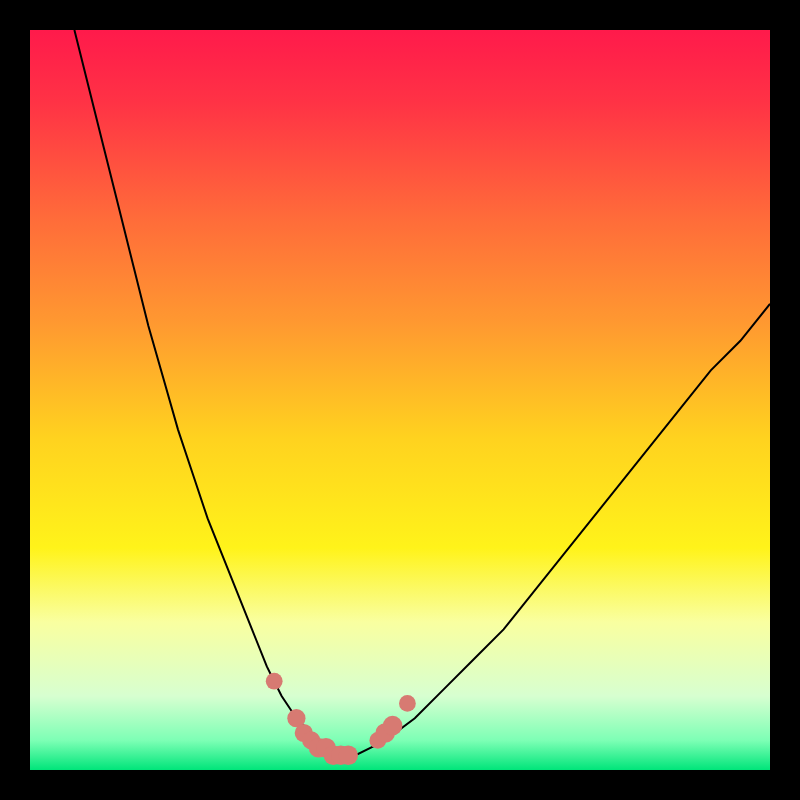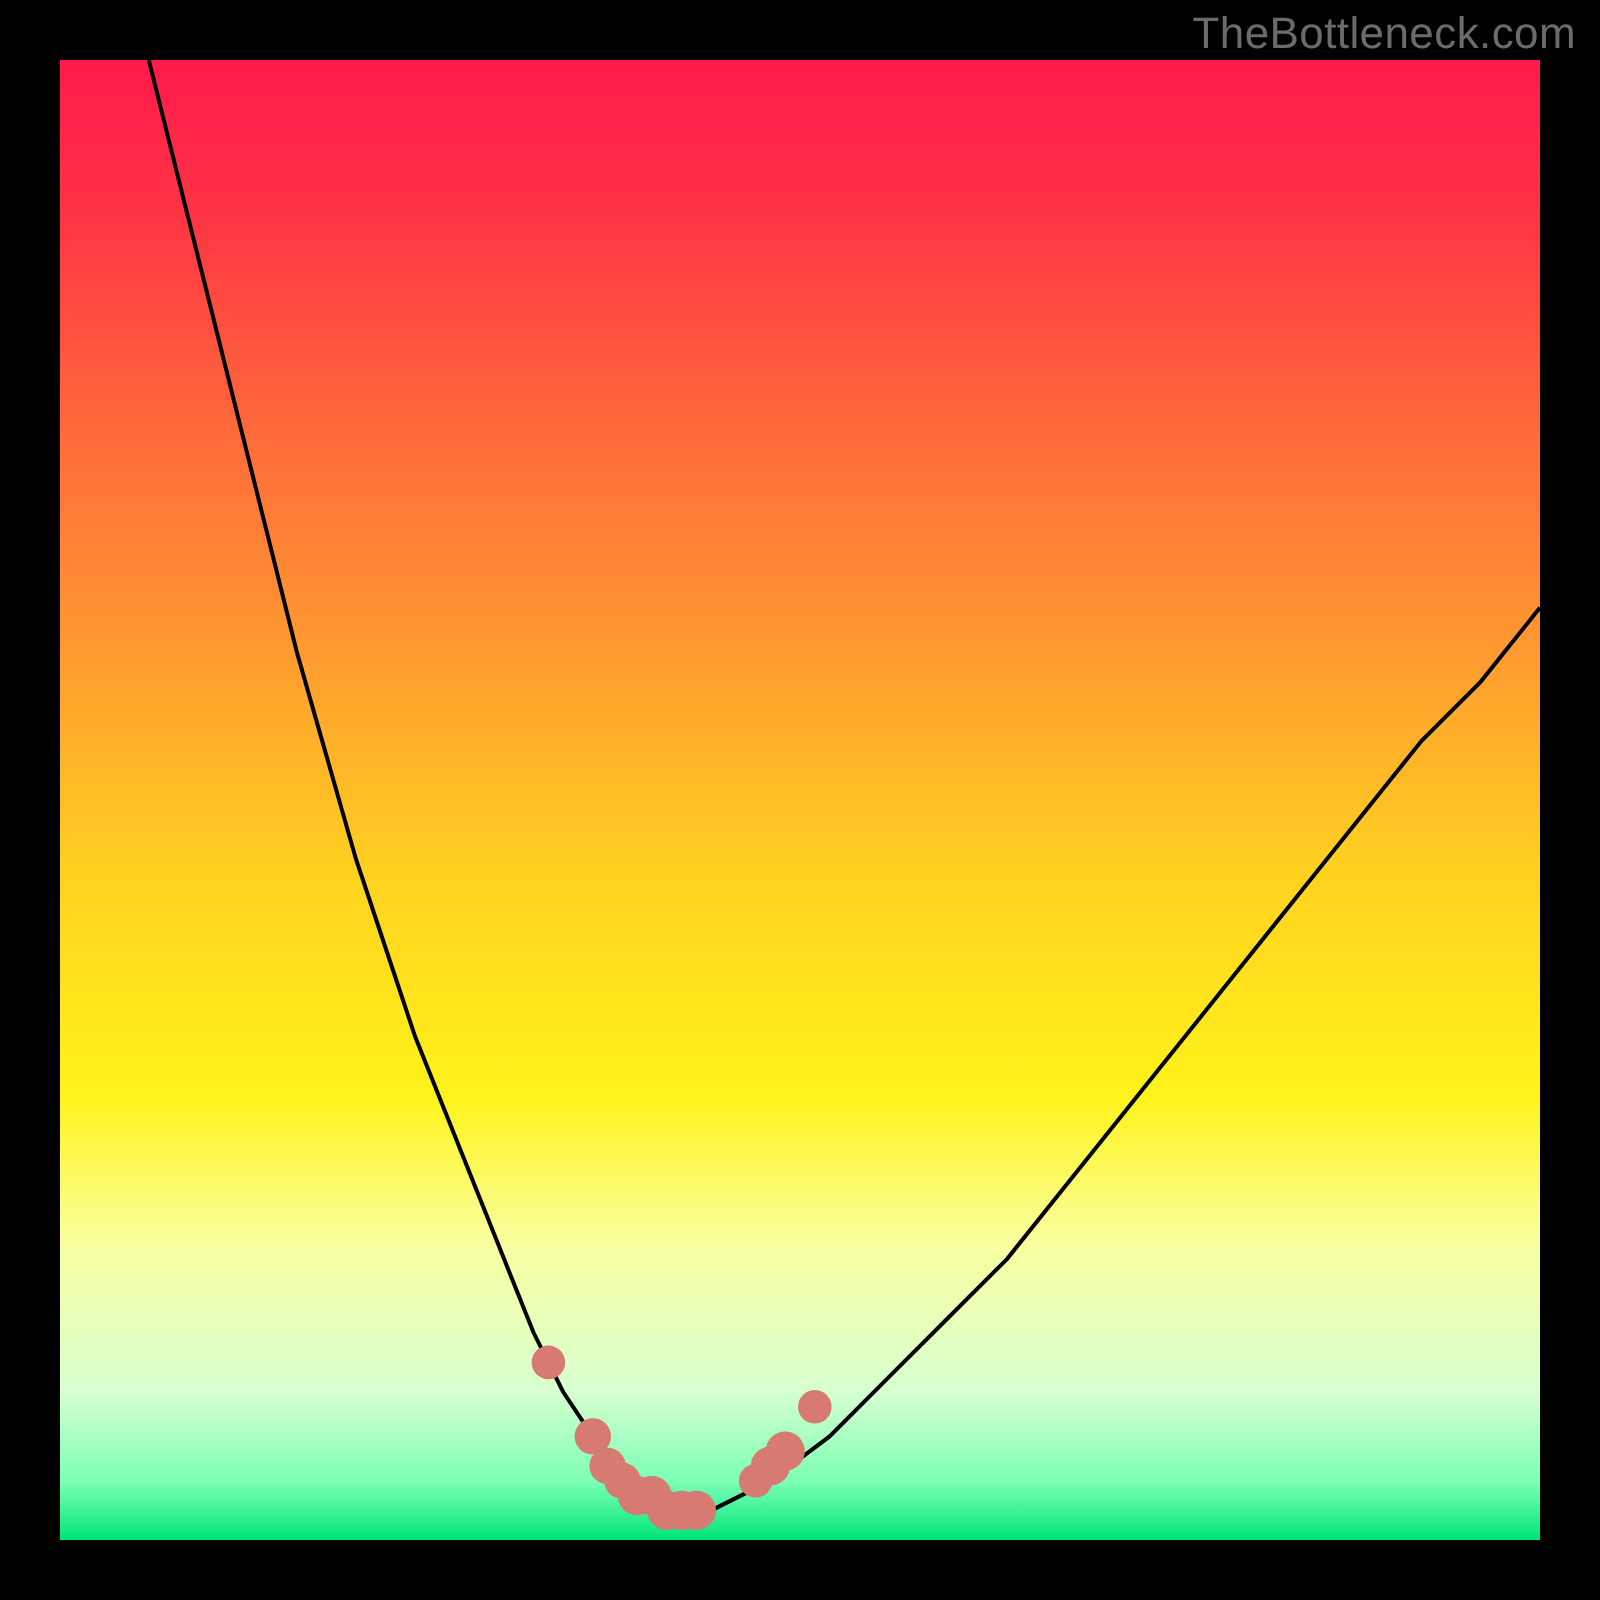--- a/index.html
+++ b/index.html
@@ -38,21 +38,20 @@
   .plot svg {
     display: block;
     width: 740px;
     height: 740px;
   }
 </style>
 </head>
 <body>
 
 <div class="frame">
-  <div class="watermark">TheBottleneck.com</div>
 
   <div class="plot">
     <svg id="chart-svg" viewBox="0 0 740 740" preserveAspectRatio="none">
       <defs>
         <linearGradient id="bg-grad" x1="0" y1="0" x2="0" y2="1">
             <stop offset="0.0%" stop-color="#ff1a4b"></stop>
             <stop offset="10.0%" stop-color="#ff3345"></stop>
             <stop offset="25.0%" stop-color="#ff6a3a"></stop>
             <stop offset="40.0%" stop-color="#ff9a30"></stop>
             <stop offset="55.0%" stop-color="#ffd21f"></stop>

